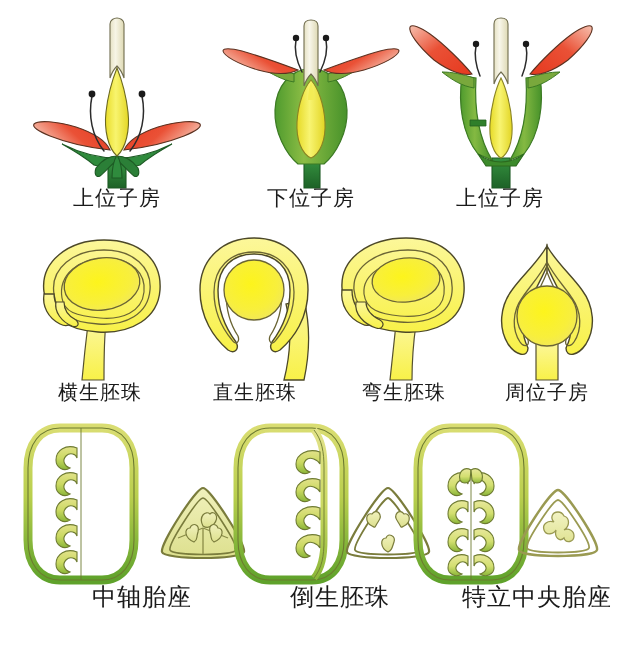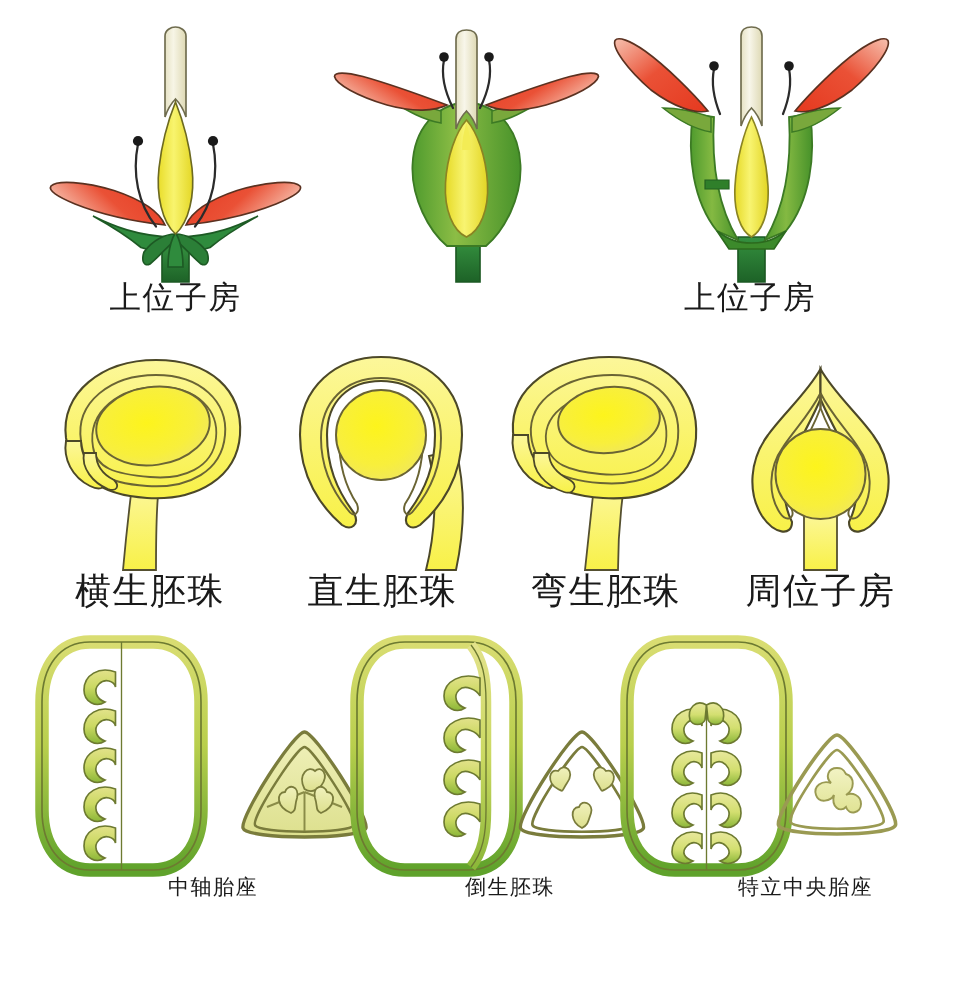--- a/index.html
+++ b/index.html
@@ -21,22 +21,22 @@
   .figwrap{display:flex;align-items:flex-end;justify-content:center;}
   .caption{
     font-size:21px;
     color:#1a1a1a;
     letter-spacing:1px;
     white-space:nowrap;
     font-weight:500;
     text-align:center;
     line-height:1;
   }
-  .caption.r2{font-size:24px;}
-  .caption.r3{font-size:14px;}
+  .caption.r2{font-size:20px;}
+  .caption.r3{font-size:24px;}
   svg{display:block;overflow:visible;}
 </style>
 </head>
 <body>
 
 <div class="board">
 
   <div class="row row1">
 
     <div class="cell" style="left:22px;top:8px;width:190px;">
@@ -141,20 +141,21 @@
 
           <path d="M80 62 C64 56 42 48 24 43 C12 40 5 40 5 43 C6 48 20 56 40 62 C58 67 72 66 80 62 Z" fill="url(#petL2)" stroke="#5b3120" stroke-width="1.1"></path>
           <path d="M106 62 C122 56 144 48 162 43 C174 40 181 40 181 43 C180 48 166 56 146 62 C128 67 114 66 106 62 Z" fill="url(#petR2)" stroke="#5b3120" stroke-width="1.1"></path>
 
           <path d="M84 64 C78 52 76 42 78 32" fill="none" stroke="#2b2b2b" stroke-width="1.5" stroke-linecap="round"></path>
           <circle cx="78" cy="30" r="3.2" fill="#1a1a1a"></circle>
           <path d="M102 64 C108 52 110 42 108 32" fill="none" stroke="#2b2b2b" stroke-width="1.5" stroke-linecap="round"></path>
           <circle cx="108" cy="30" r="3.2" fill="#1a1a1a"></circle>
         </svg>
       </div>
+      <div class="caption">下位子房</div>
     </div>
 
     <div class="cell" style="left:404px;top:8px;width:192px;">
       <div class="figwrap" style="height:180px;">
         <svg width="192" height="180" viewBox="0 0 192 180">
           <defs>
             <linearGradient id="petL3" x1="1" y1="1" x2="0" y2="0">
               <stop offset="0%" stop-color="#e5391f"></stop>
                 <stop offset="55%" stop-color="#ea5136"></stop>
                 <stop offset="100%" stop-color="#f6c0ae"></stop>

